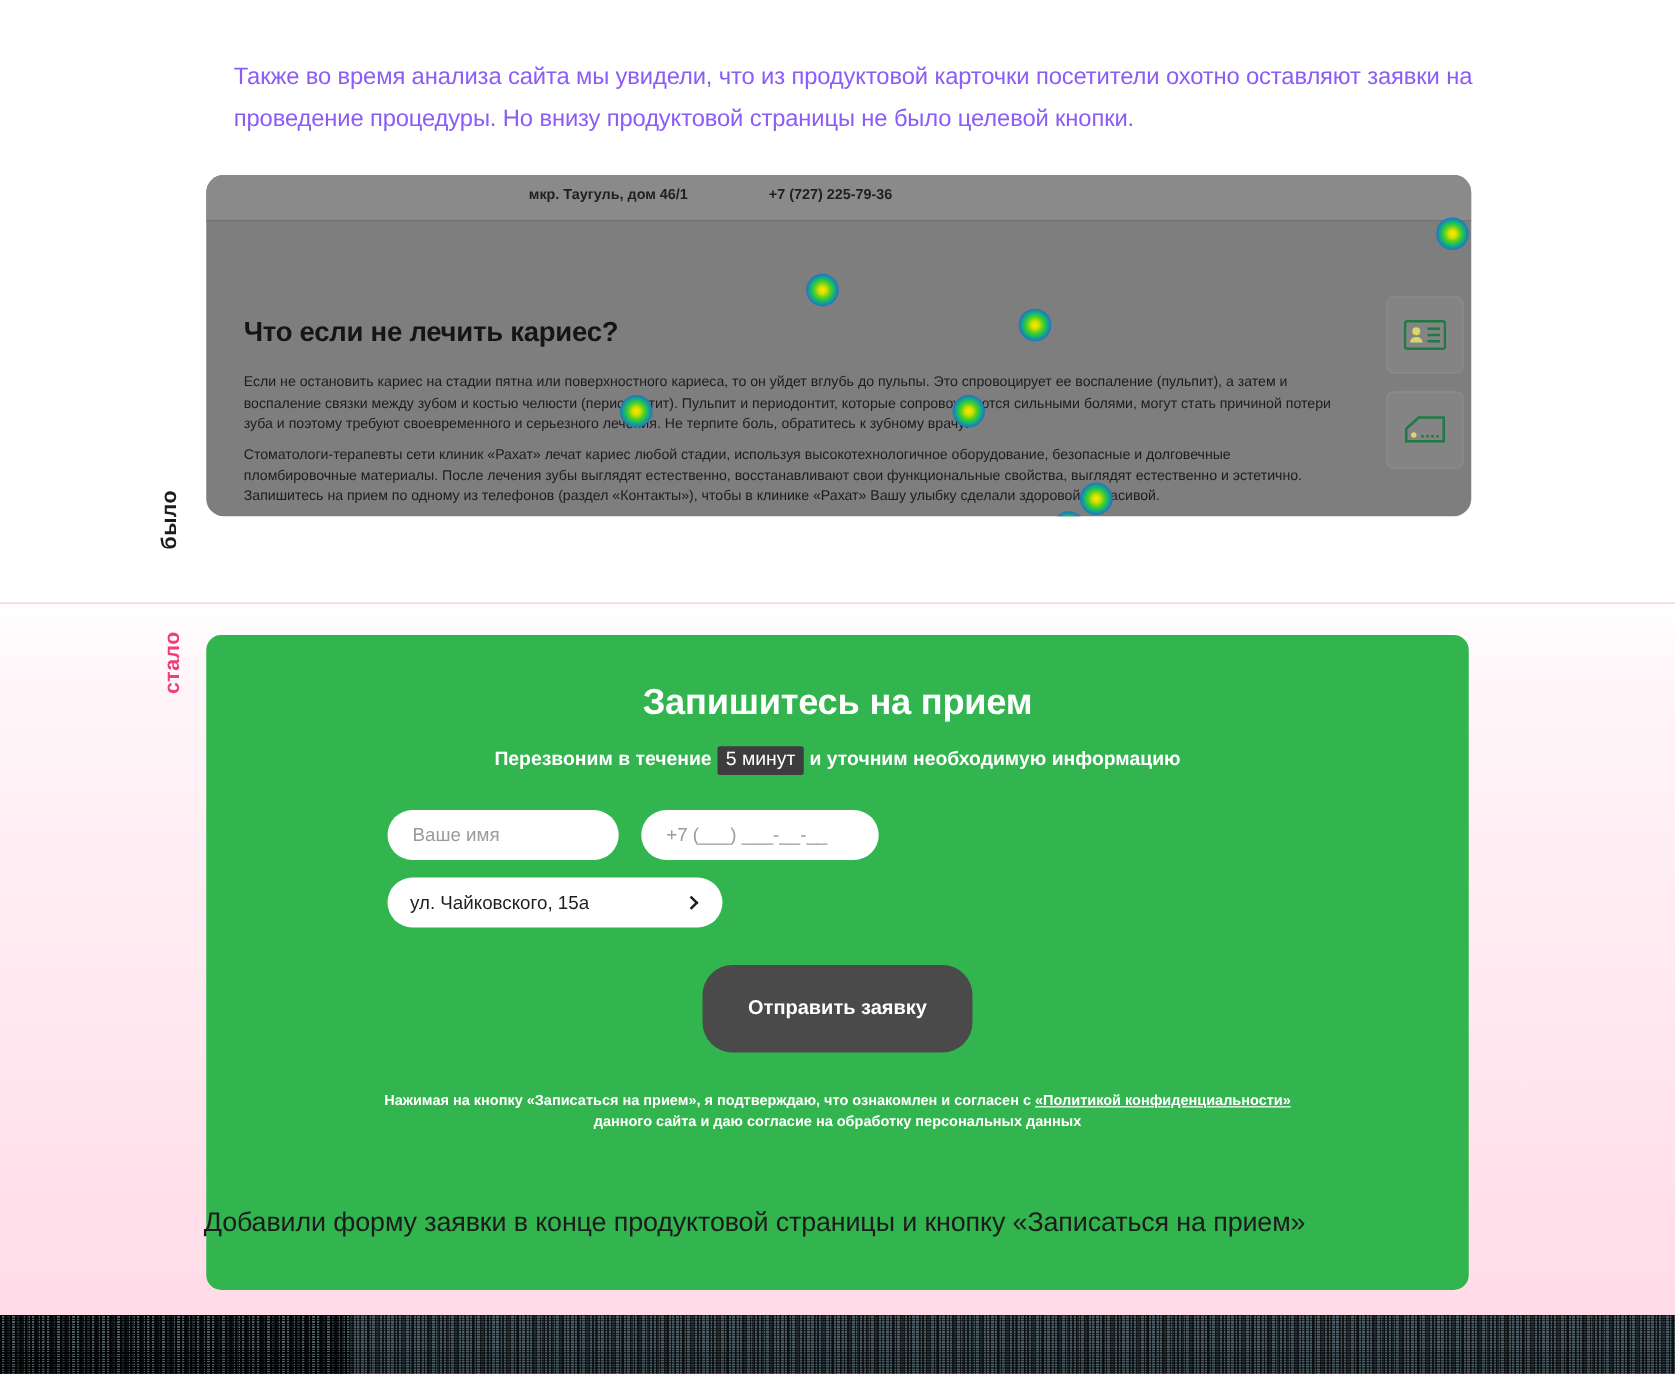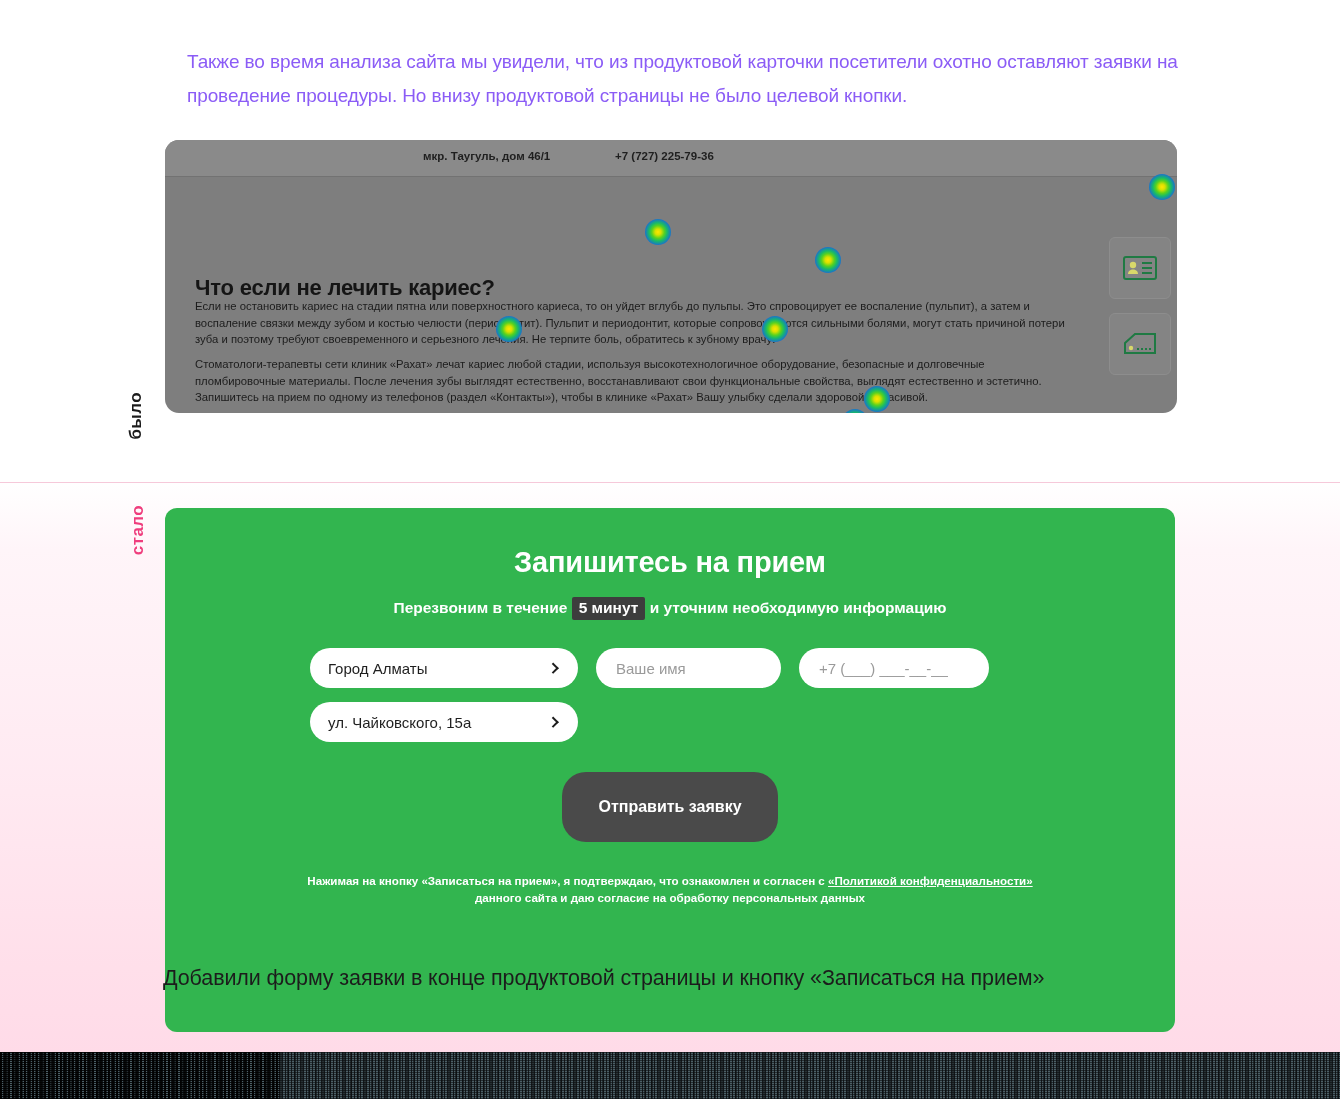--- a/index.html
+++ b/index.html
@@ -65,21 +65,21 @@
     position: absolute; top: 10px;
     font-size: 11.5px; font-weight: bold;
     color: #1f1f1f; white-space: nowrap;
   }
   .hl-addr { left: 258px; }
   .hl-phone { left: 450px; }
 
   .shot-body { position: absolute; left: 0; top: 37px; right: 0; bottom: 0; }
 
   .shot-h2 {
-    position: absolute; left: 30px; top: 80px;
+    position: absolute; left: 30px; top: 58px;
     font-size: 22px; font-weight: bold;
     color: #151515; letter-spacing: -0.2px; text-align: center;
   }
   .shot-p {
     position: absolute; left: 30px;
     width: 880px;
     font-size: 11.3px;
     line-height: 16.5px;
     color: #1c1c1c;
   }
@@ -149,21 +149,21 @@
     font-size: 15.5px;
     font-weight: bold;
     margin-top: 18px;
   }
   .badge {
     display: inline-block;
     background: #3d3d3d;
     color: #ffffff;
     padding: 2px 7px 3px;
     border-radius: 2px;
-    font-weight: bold;
+    font-weight: normal;
   }
 
   .fields {
     margin-top: 28px;
     padding: 0 145px 0 145px;
   }
   .frow { display: flex; gap: 18px; margin-bottom: 14px; }
 
   .select-field {
     position: relative;
@@ -312,24 +312,20 @@
   <div class="form-title">Запишитесь на прием</div>
 
   <div class="form-sub">
     <span>Перезвоним в течение</span>
     <span class="badge">5 минут</span>
     <span>и уточним необходимую информацию</span>
   </div>
 
   <div class="fields">
     <div class="frow">
-      <div class="select-field">
-        <span>Город Алматы</span>
-        <span class="chev"></span>
-      </div>
       <div class="text-field f-name">Ваше имя</div>
       <div class="text-field f-phone">+7 (___) ___-__-__</div>
     </div>
     <div class="frow">
       <div class="select-field">
         <span>ул. Чайковского, 15а</span>
         <span class="chev"></span>
       </div>
     </div>
   </div>

